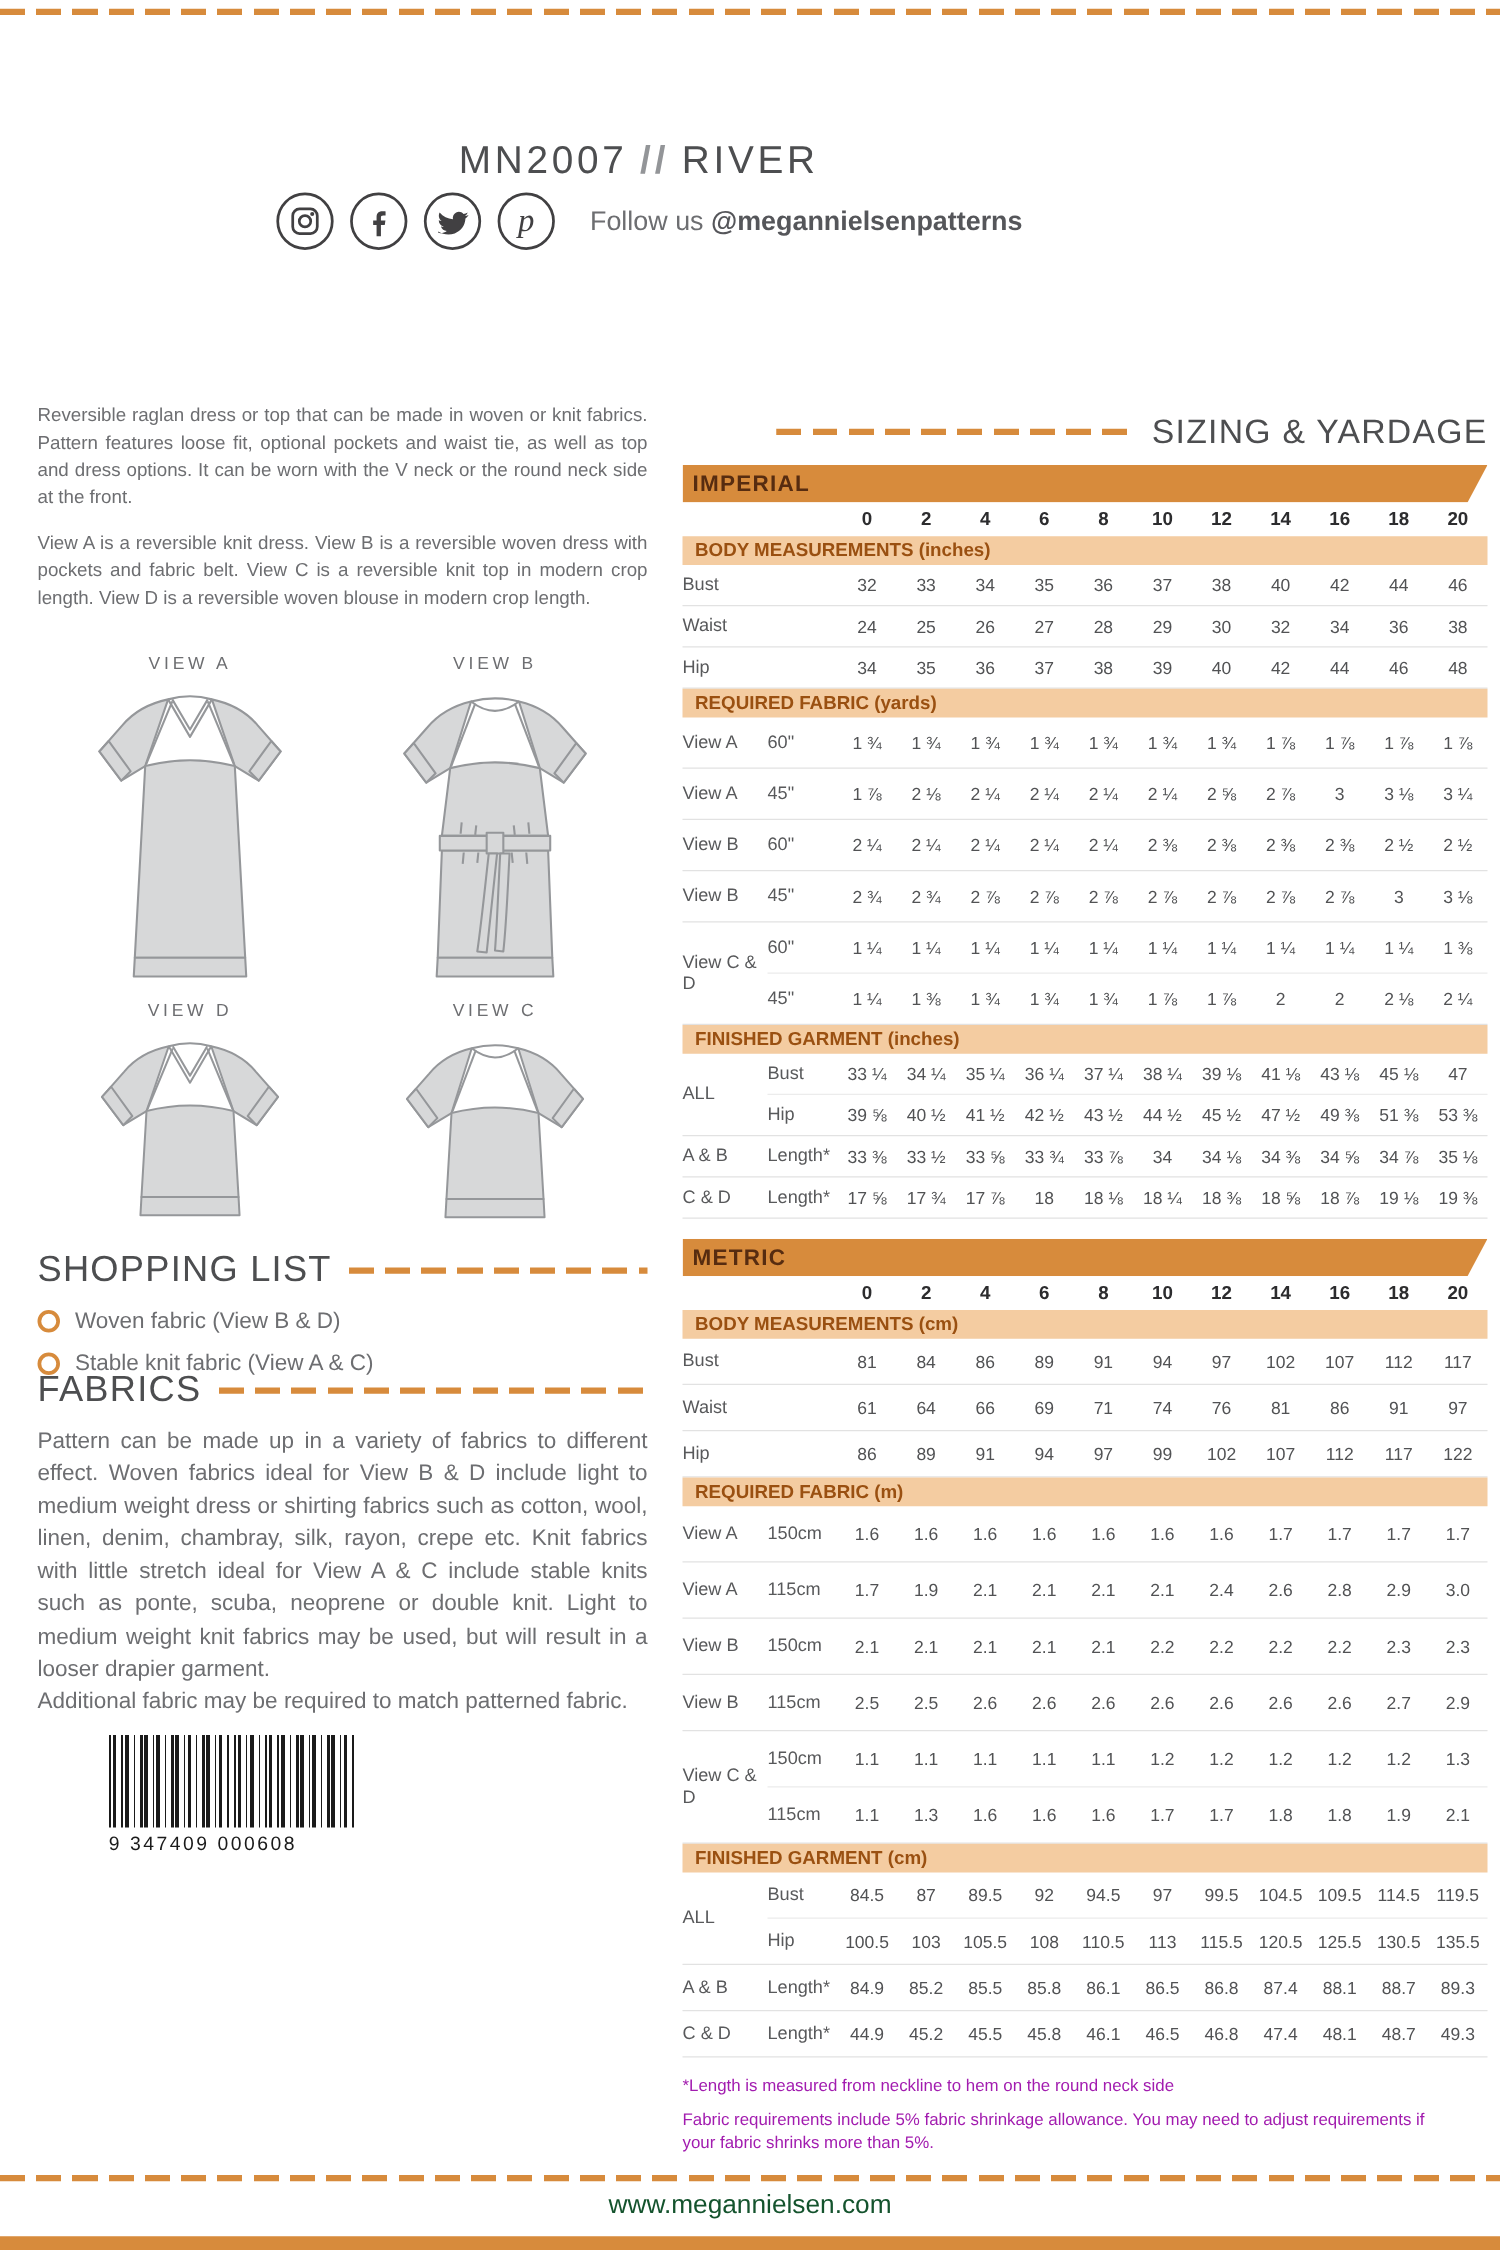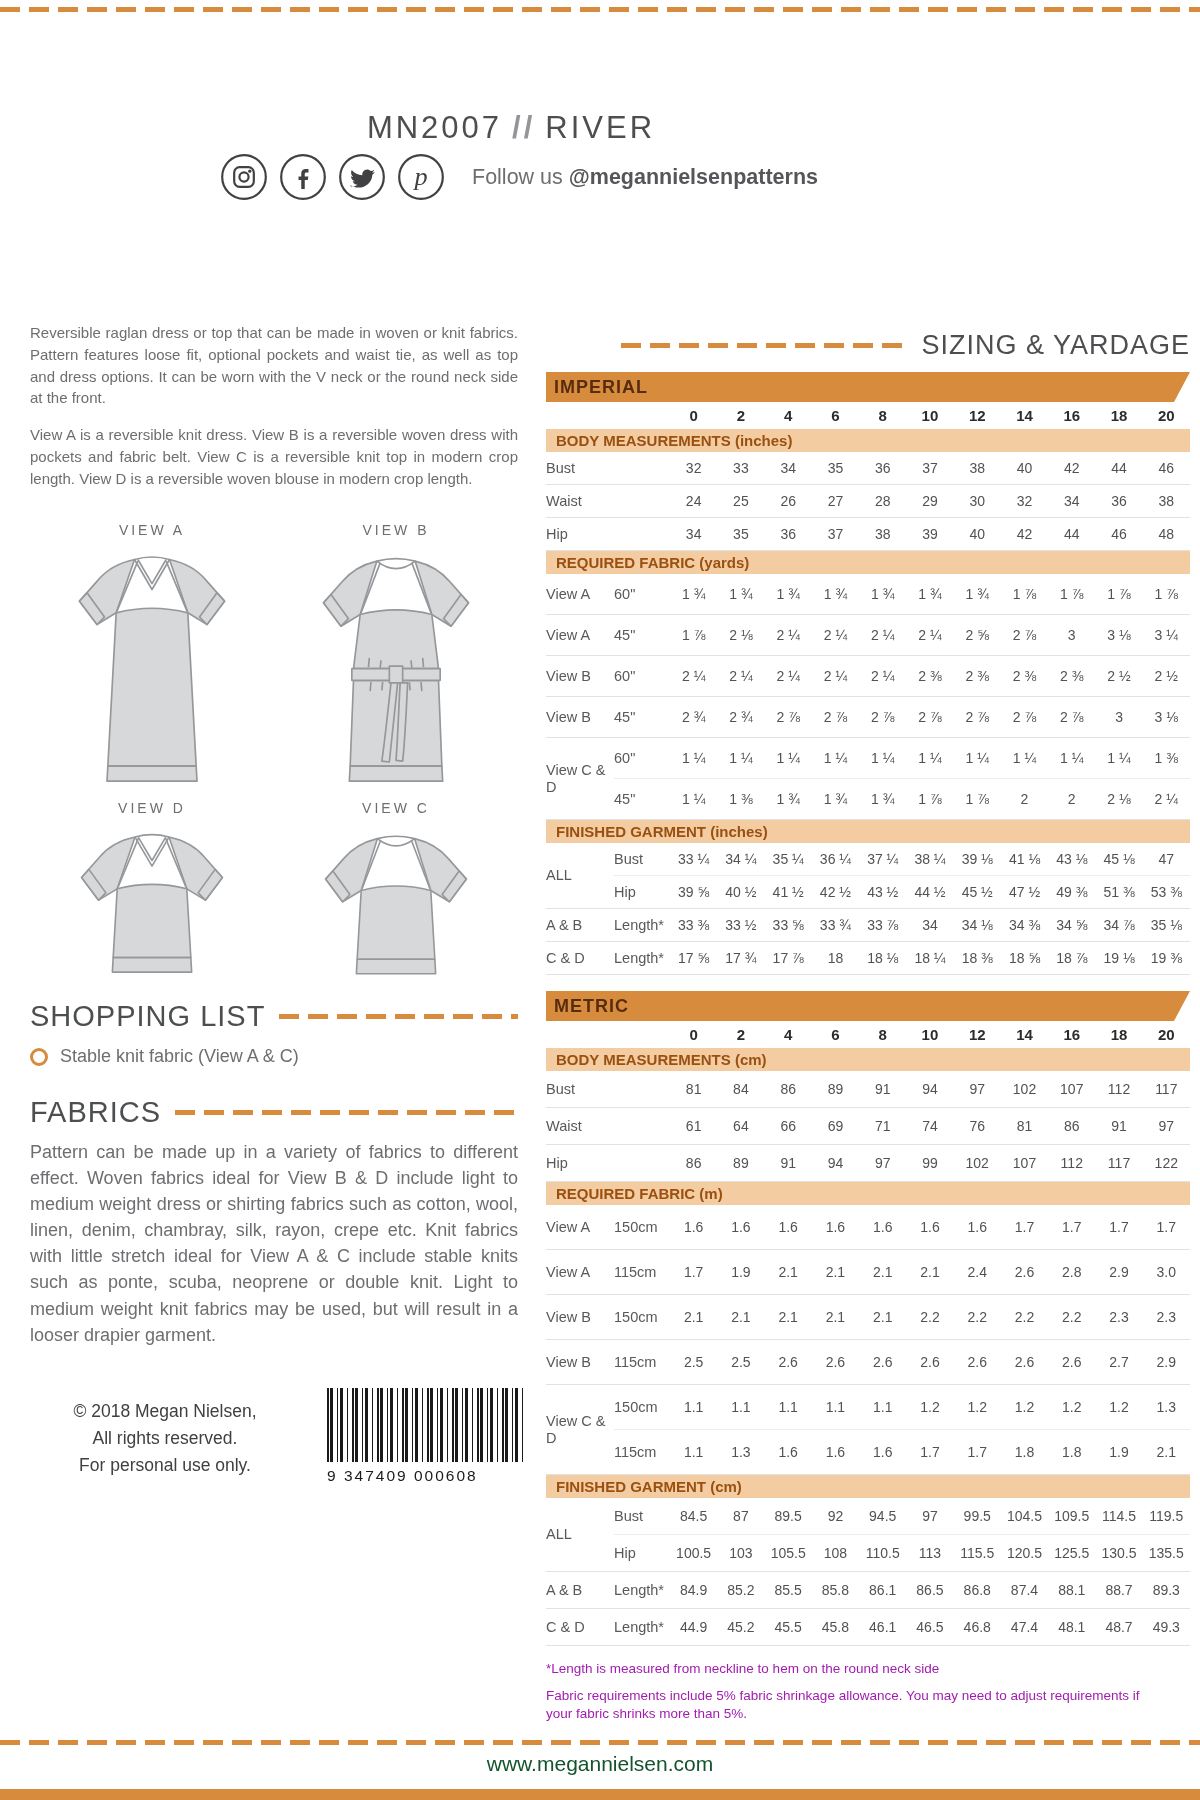--- a/index.html
+++ b/index.html
@@ -214,40 +214,40 @@
   </div>
 
   <div id="shopping">
     <div class="h-row">
       <div class="h">SHOPPING LIST</div>
       <div class="dash-line"></div>
     </div>
     <div id="shopping-items">
         <div class="shop-item">
           <span class="bullet"></span>
+          <span>Woven fabric (View B &amp; D)</span>
+        </div>
+        <div class="shop-item">
+          <span class="bullet"></span>
           <span>Stable knit fabric (View A &amp; C)</span>
         </div>
       </div>
   </div>
 
   <div id="fabrics">
     <div class="h-row">
       <div class="h">FABRICS</div>
       <div class="dash-line"></div>
     </div>
     <p class="body">Pattern can be made up in a variety of fabrics to different effect. Woven fabrics ideal for View B &amp; D include light to medium weight dress or shirting fabrics such as cotton, wool, linen, denim, chambray, silk, rayon, crepe etc. Knit fabrics with little stretch ideal for View A &amp; C include stable knits such as ponte, scuba, neoprene or double knit. Light to medium weight knit fabrics may be used, but will result in a looser drapier garment.</p>
   </div>
 
+  <div id="note">Additional fabric may be required to match patterned fabric.</div>
 
   <div id="bottom-left">
-    <div id="copyright">
-      <div>© 2018 Megan Nielsen,</div>
-      <div>All rights reserved.</div>
-      <div>For personal use only.</div>
-    </div>
     <div id="barcode">
       <div class="bars"></div>
       <div class="bc-num">9 347409 000608</div>
     </div>
   </div>
 
   <div id="sizing">
     <div id="sizing-title">
       <div class="dash-line"></div>
       <div class="t">SIZING &amp; YARDAGE</div>

